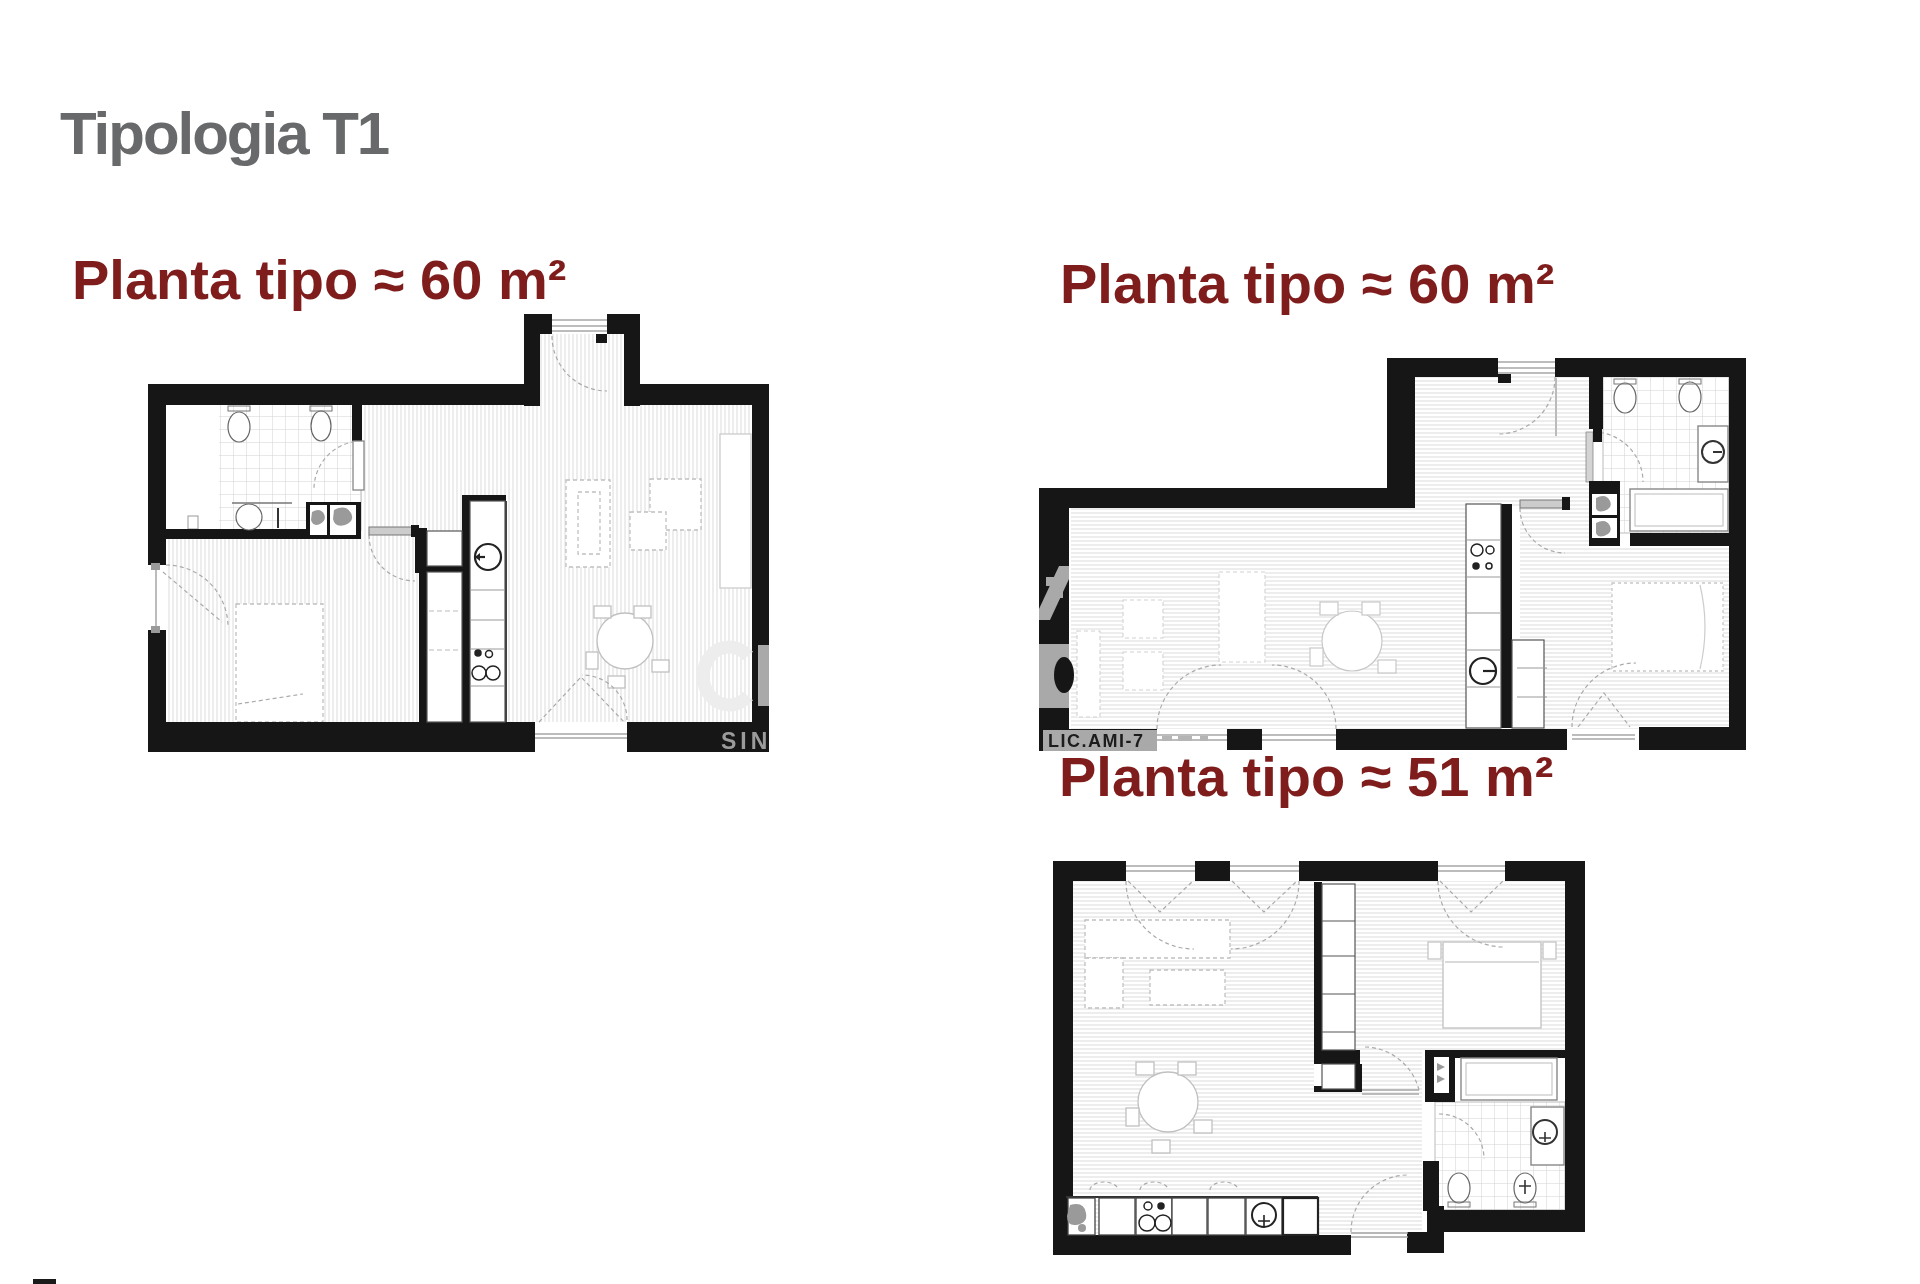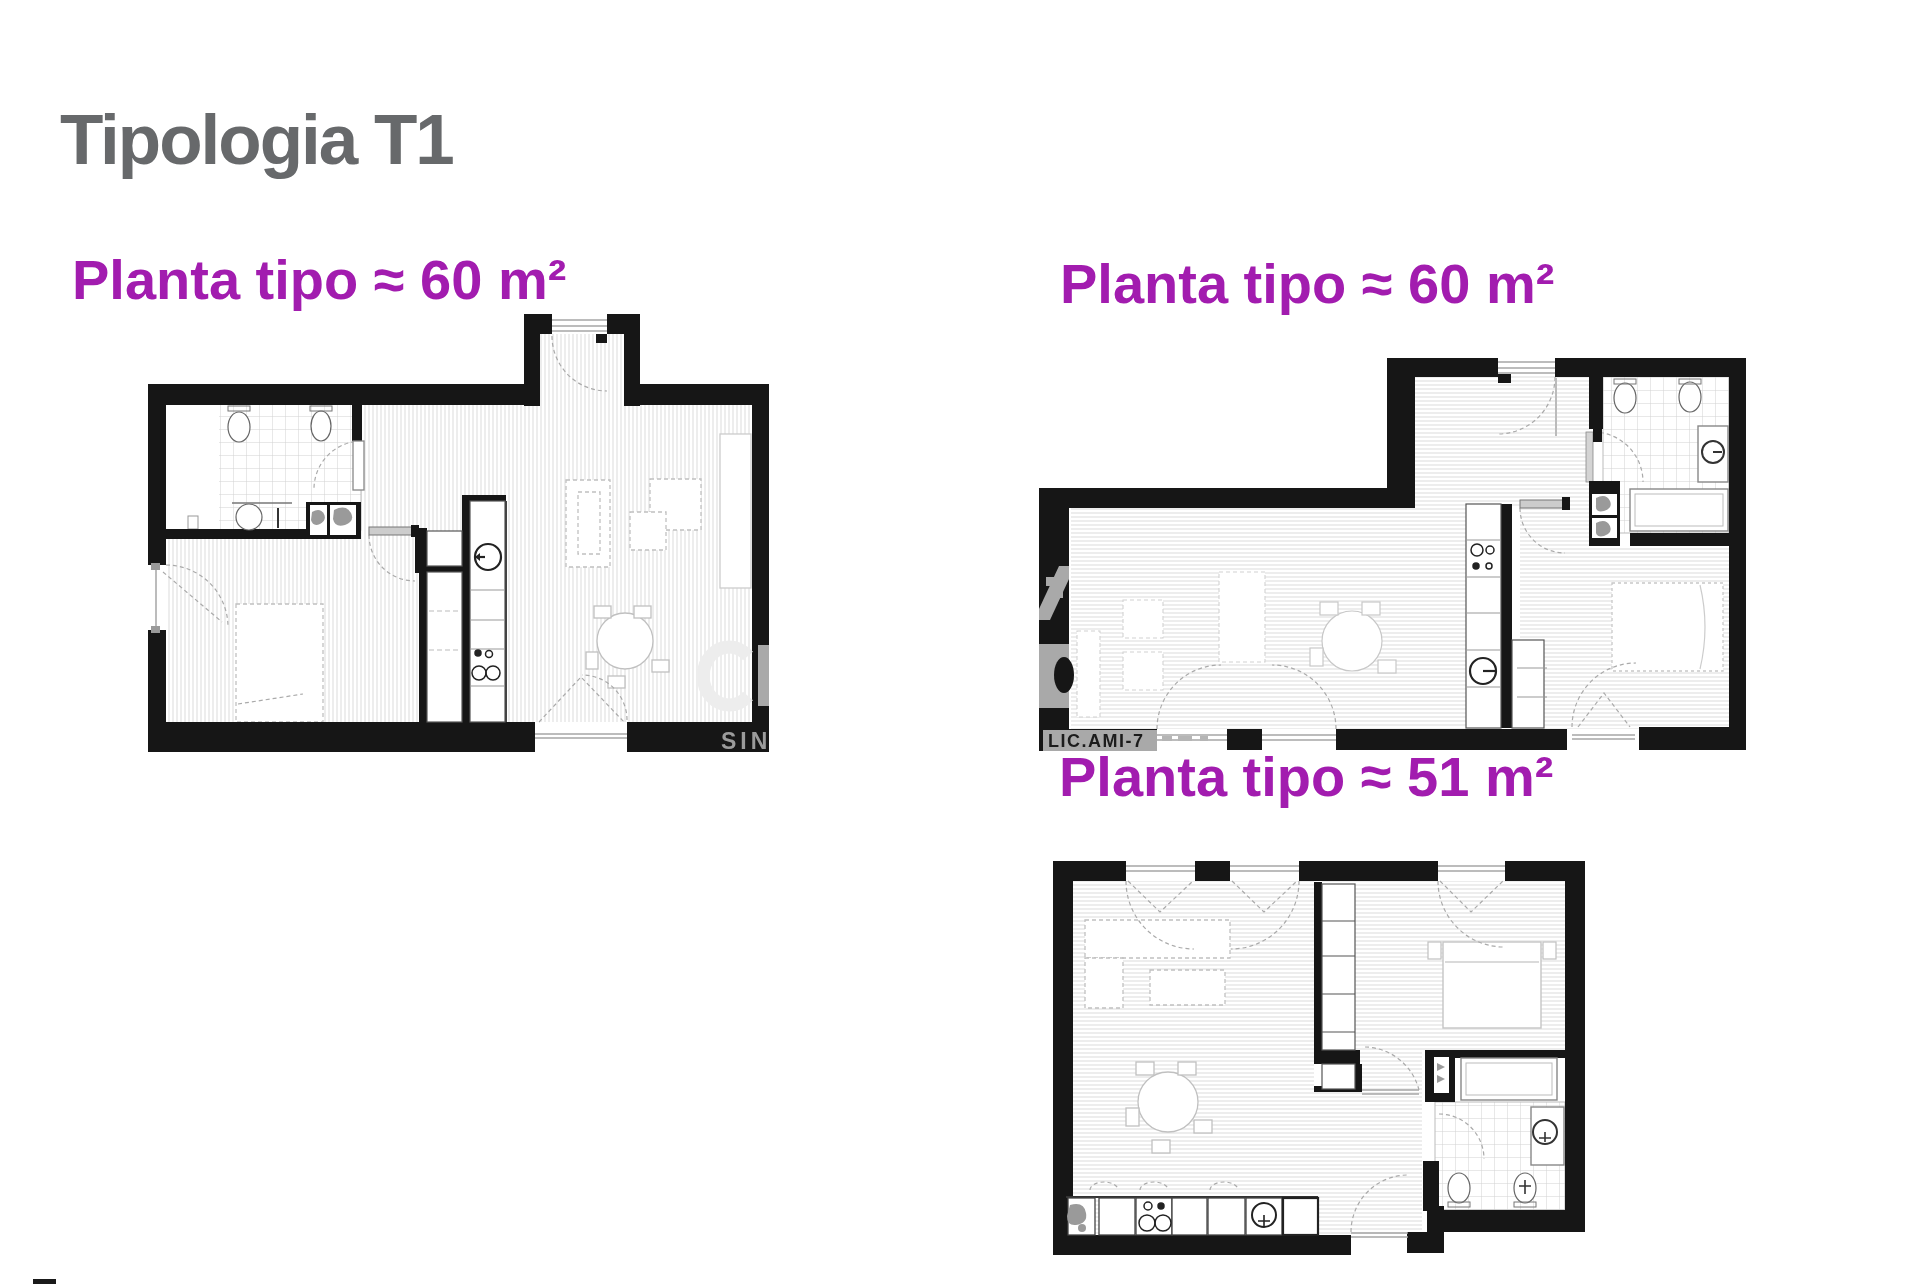--- a/index.html
+++ b/index.html
@@ -1,18 +1,18 @@
 <!DOCTYPE html>
 <html><head>
 <meta charset="utf-8">
 <style>
   html,body{margin:0;padding:0;background:#ffffff;}
   body{width:1920px;height:1284px;position:relative;font-family:"Liberation Sans",sans-serif;overflow:hidden;-webkit-font-smoothing:antialiased;}
-  .h1{position:absolute;left:60px;top:99px;font-size:71px;font-weight:bold;color:#67696b;letter-spacing:-2px;}
-  .h2{position:absolute;font-size:56px;font-weight:bold;color:#a21caf;letter-spacing:0px;}
+  .h1{position:absolute;left:60px;top:99px;font-size:60px;font-weight:bold;color:#67696b;letter-spacing:-2px;}
+  .h2{position:absolute;font-size:56px;font-weight:bold;color:#7f1d1d;letter-spacing:0px;}
   svg{position:absolute;left:0;top:0;}
 </style>
 </head>
 <body>
 <div class="h1">Tipologia T1</div>
 <div class="h2" id="s1" style="left:72px;top:247px;">Planta tipo ≈ 60 m²</div>
 <div class="h2" id="s2" style="left:1060px;top:251px;">Planta tipo ≈ 60 m²</div>
 <div class="h2" id="s3" style="left:1059px;top:744px;">Planta tipo ≈ 51 m²</div>
 <svg width="1920" height="1284" viewBox="0 0 1920 1284">
 <defs>

